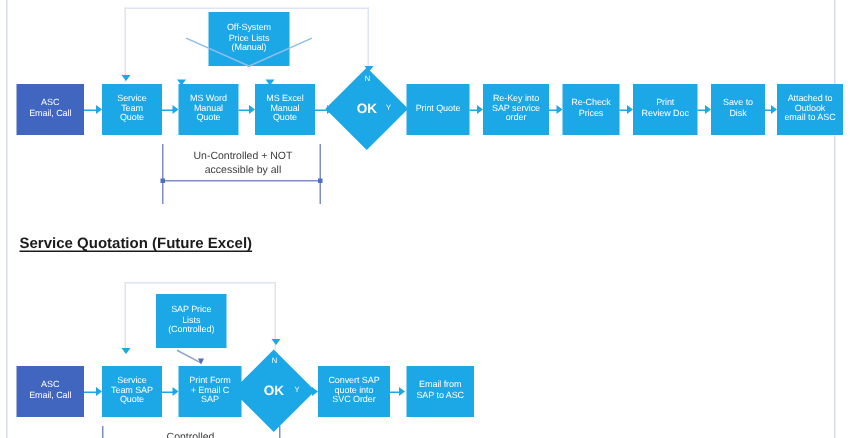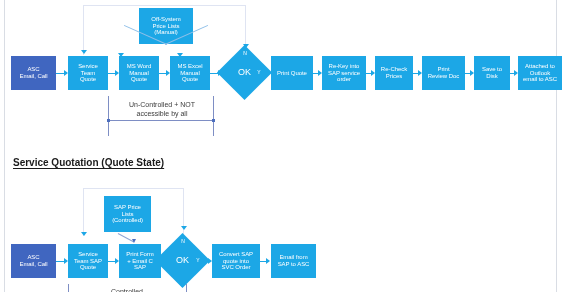--- a/index.html
+++ b/index.html
@@ -57,21 +57,21 @@
   
   .diamond {
     position: absolute;
     background: #1CA7E6;
     transform: rotate(45deg);
   }
   .diamond-label {
     position: absolute;
     color: #ffffff;
     text-align: center;
-    font-weight: 400;
+    font-weight: 700;
     pointer-events: none;
   }
   .branch-letter {
     position: absolute;
     color: #ffffff;
     font-weight: 400;
   }
 
   
   .conn {
@@ -271,21 +271,21 @@
   </div>
 
   <div class="annot" style="left:108px; top:101px; width:108px; font-size:7px;">Un-Controlled + NOT
 accessible by all</div>
   <div class="bracket-cap" style="left:108px; top:96px; height:40px;"></div>
   <div class="bracket-cap" style="left:213px; top:96px; height:40px;"></div>
   <div class="bracket-line" style="left:108px; top:120px; width:106px;"></div>
   <div class="bracket-dot" style="left:107px; top:119px;"></div>
   <div class="bracket-dot" style="left:212px; top:119px;"></div>
 
-  <div class="section-title" style="left:13px; top:157px; font-size:10px;">Service Quotation (Quote State)</div>
+  <div class="section-title" style="left:13px; top:157px; font-size:10px;">Service Quotation (Future Excel)</div>
 
   <div class="loop" style="left:83px; top:188px; width:101px; height:48px;"></div>
   <div class="arrow-d" style="left:80.5px; top:232px;"></div>
   <div class="arrow-d" style="left:181px; top:226px;"></div>
 
   <div class="node cyan" style="left:104px; top:196px; width:47px; height:36px; font-size:6px;">
     <span class="lbl">SAP Price
 Lists
 (Controlled)</span>
   </div>

